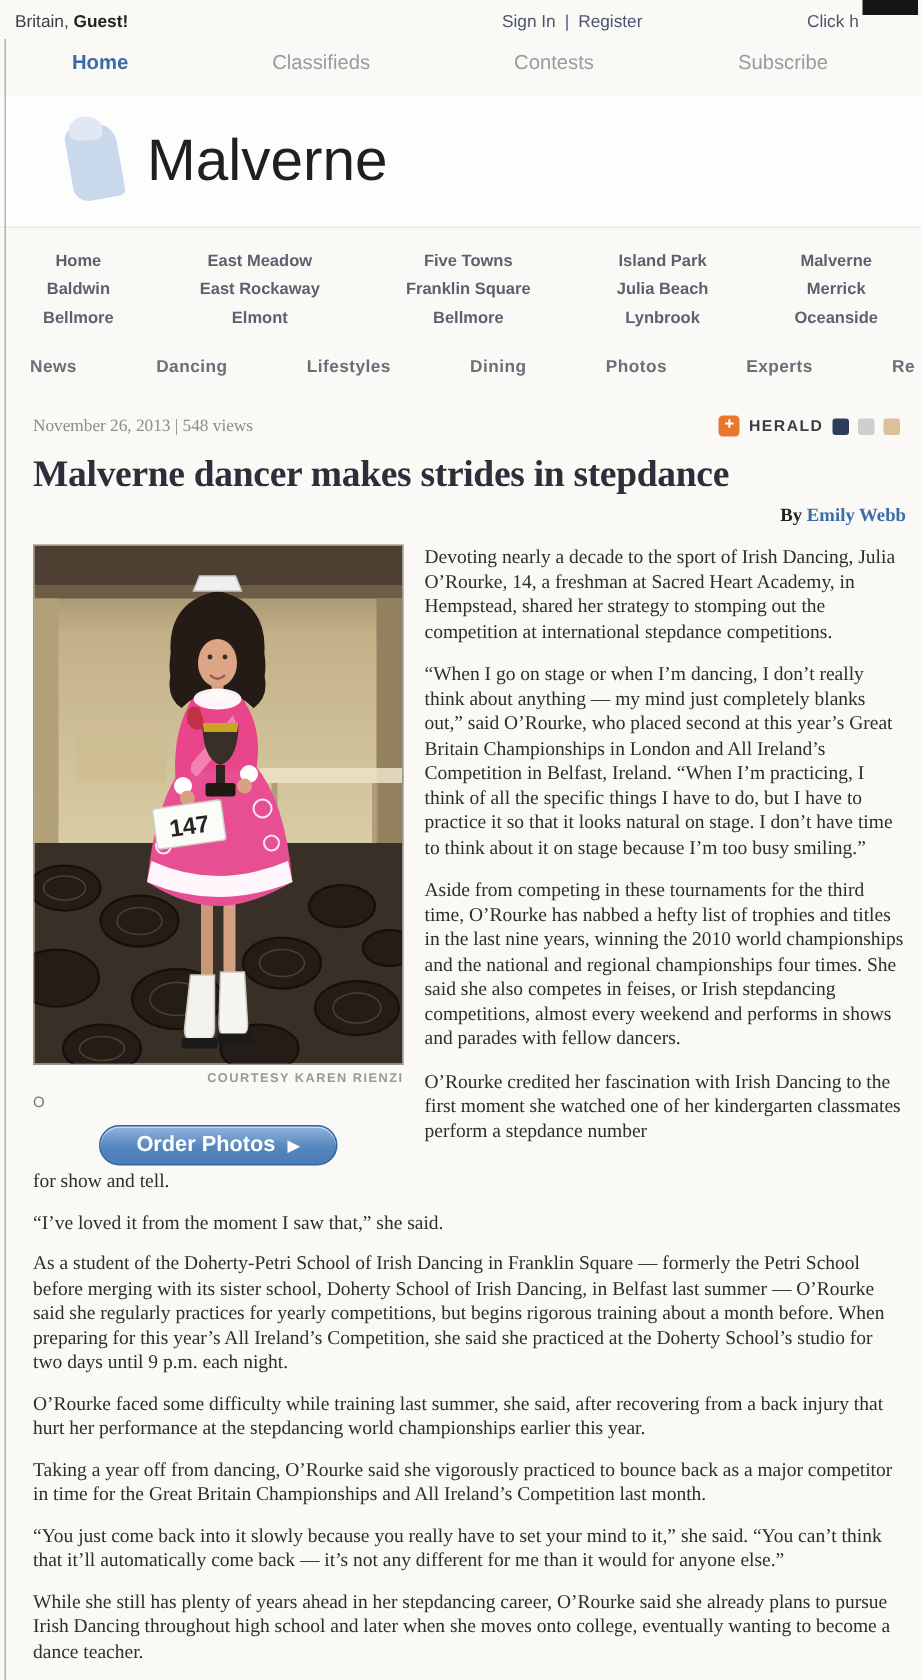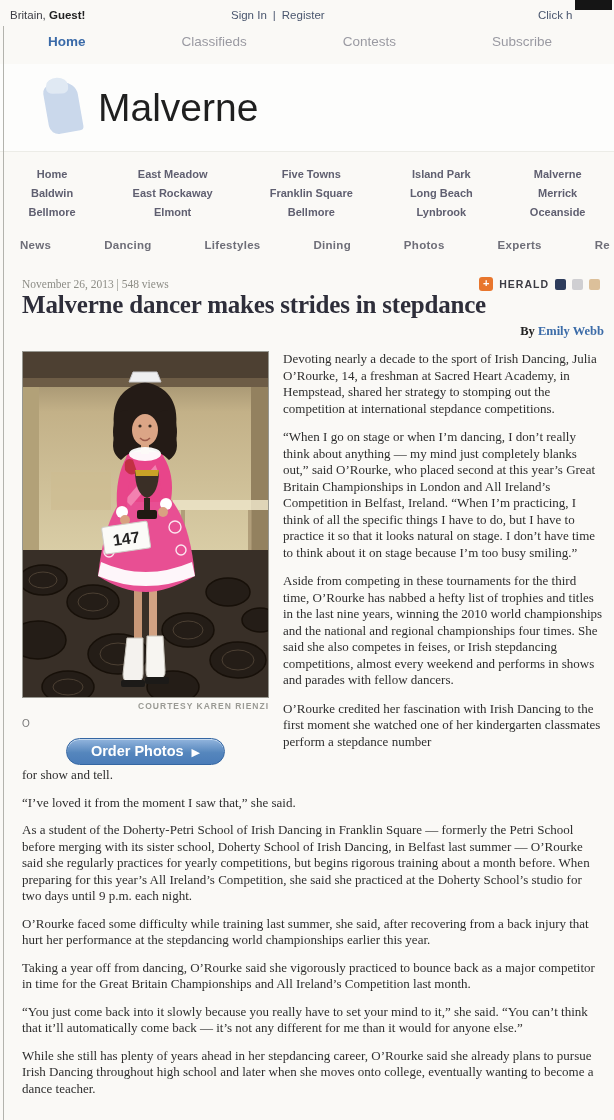--- a/index.html
+++ b/index.html
@@ -21,21 +21,21 @@
     background:#151515;
   }
 
   
   .top-bar {
     display:flex; align-items:center; padding:9px 6px 0 10px;
     font-size:11.5px; color:#3d3d45;
   }
   .welcome { width:215px; }
   .welcome b { color:#222; }
-  .auth { flex:1; color:#4a566e; }
+  .auth { flex:1; text-align:center; color:#4a566e; }
   .auth a { color:#4a566e; text-decoration:none; margin:0 6px; cursor:pointer; }
   .click-here { width:70px; color:#4a566e; white-space:nowrap; overflow:hidden; }
 
   
   .nav-primary {
     display:flex; justify-content:space-around; width:600px;
     margin-top:13px; font-size:13.5px; color:#9a9aa2;
   }
   .nav-primary .item { cursor:pointer; }
   .nav-primary .item.active { color:#3a6aa8; font-weight:bold; }
@@ -90,21 +90,21 @@
     cursor:pointer;
   }
   .share-label { font-size:10.5px; font-weight:bold; color:#3c3c44; letter-spacing:1px; cursor:pointer; }
   .mini-icon { width:11px; height:11px; border-radius:2px; cursor:pointer; }
   .mini-icon.i1 { background:#2e3d5c; }
   .mini-icon.i2 { background:#cfcfd2; }
   .mini-icon.i3 { background:#dcc09a; }
 
   .headline {
     font-family:"Liberation Serif","DejaVu Serif",serif;
-    font-size:25px; font-weight:bold; color:#2e2e3a; margin-top:0;
+    font-size:25px; font-weight:bold; color:#2e2e3a; margin-top:12px;
     letter-spacing:-.2px;
   }
   .byline {
     font-family:"Liberation Serif","DejaVu Serif",serif;
     font-size:12.5px; font-weight:bold; color:#222; margin-top:5px;text-align:right;
   }
   .byline a { color:#3c6ca8; text-decoration:none; cursor:pointer; }
 
   .article-top { display:flex; margin-top:12px; }
   .figure-block { flex:none; width:247px; margin-right:14px; }
@@ -172,21 +172,21 @@
       <div class="town">East Rockaway</div>
       <div class="town">Elmont</div>
     </div>
     <div class="col">
       <div class="town">Five Towns</div>
       <div class="town">Franklin Square</div>
       <div class="town">Bellmore</div>
     </div>
     <div class="col">
       <div class="town">Island Park</div>
-      <div class="town">Long Beach</div>
+      <div class="town">Julia Beach</div>
       <div class="town">Lynbrook</div>
     </div>
     <div class="col">
       <div class="town">Malverne</div>
       <div class="town">Merrick</div>
       <div class="town">Oceanside</div>
     </div>
   </div>
 
   <div class="nav-secondary">

